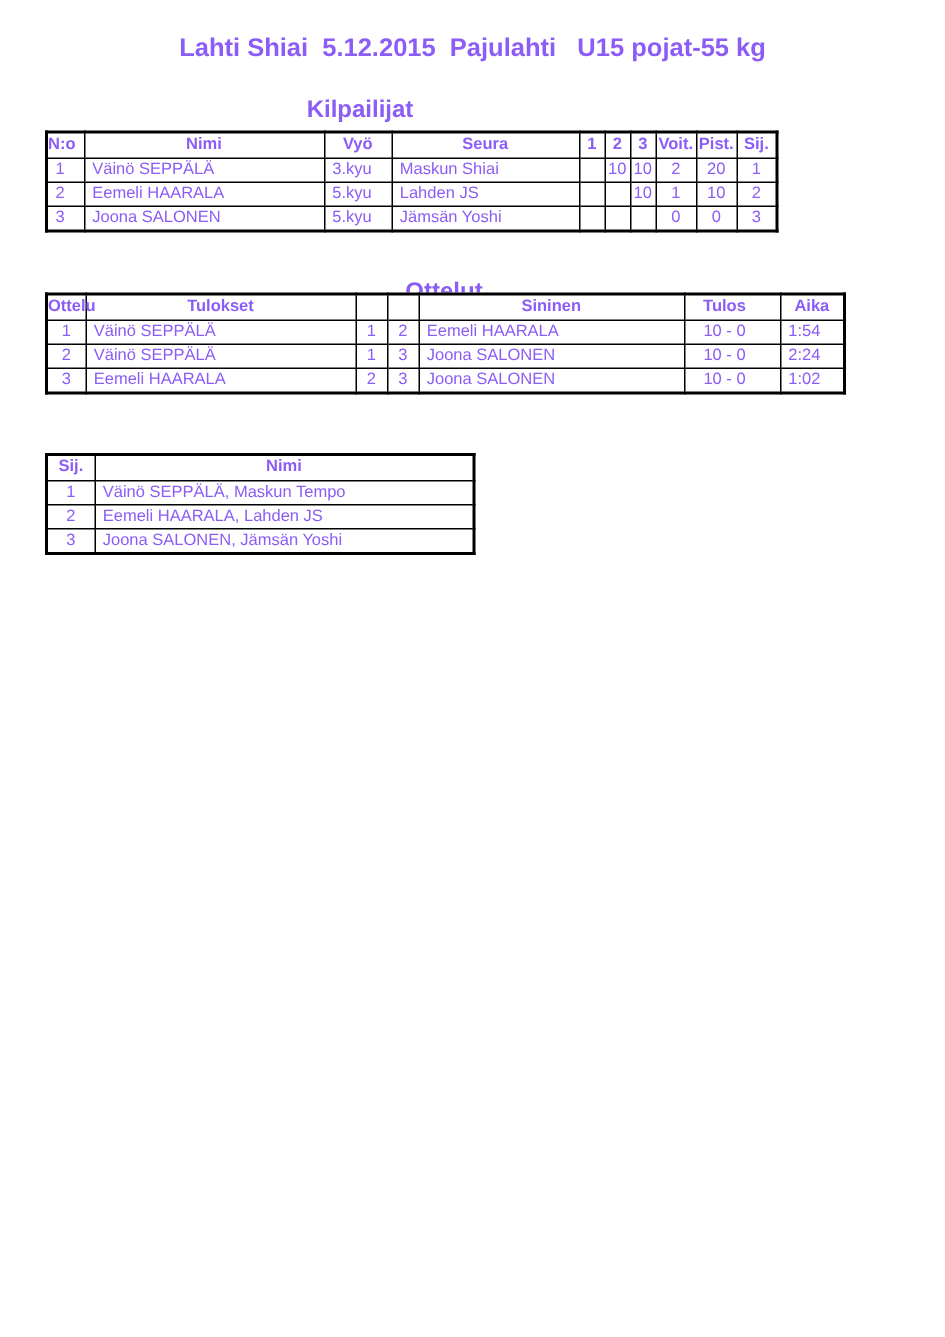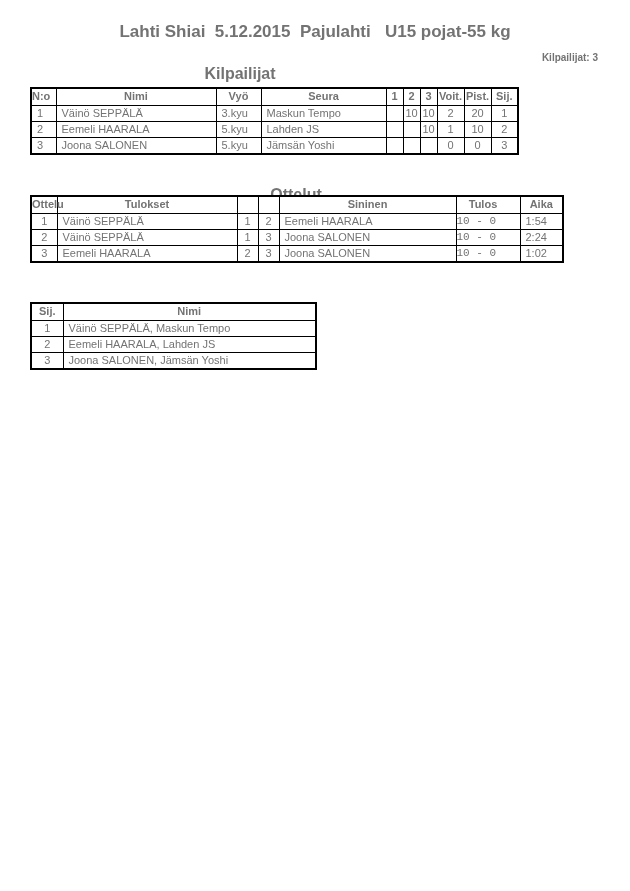--- a/index.html
+++ b/index.html
@@ -1,21 +1,21 @@
 <!DOCTYPE html>
 <html><head>
 <meta charset="utf-8">
 <style>
   html,body { margin:0; padding:0; background:#ffffff; }
   .page {
     position:relative;
     width:630px;
     height:891px;
     background:#ffffff;
-    color:#737373;
+    color:#8b5cf6;
     font-family:"Liberation Sans", sans-serif;
     overflow:hidden;
   }
   .page-title {
     position:absolute;
     top:22px; left:0; width:630px;
     text-align:center;
     font-size:17px;
     font-weight:bold;
     white-space:pre;
@@ -54,32 +54,31 @@
     height:15px;
     line-height:15px;
     padding:0;
     overflow:hidden;
     white-space:nowrap;
   }
   th { font-weight:bold; text-align:center; }
   thead tr { height:17px;padding-left:40px; }
   td.left  { text-align:left; padding-left:5px; }
   td.center{ text-align:center; }
-  td.right { text-align:left; padding-right:10px;font-family:Liberation Mono, monospace; }
+  td.right { text-align:center; padding-right:10px; }
   th.left  { text-align:left; }
   th.right { padding-right:10px;margin-left:36px; }
   th.overflow { overflow:visible; white-space:nowrap; text-align:left; }
 </style>
 </head>
 <body>
 
 <div class="page">
 
   <div class="page-title">Lahti Shiai  5.12.2015  Pajulahti   U15 pojat-55 kg</div>
-  <div class="count-label">Kilpailijat: 3</div>
 
   <div class="section-heading" id="heading-kilpailijat">Kilpailijat</div>
 
   <table id="table-kilpailijat">
     <colgroup>
       <col style="width:25px">
         <col style="width:160px">
         <col style="width:45px">
         <col style="width:125px">
       <col style="width:17px">
@@ -101,21 +100,21 @@
         <th>Voit.</th>
         <th>Pist.</th>
         <th>Sij.</th>
       </tr>
     </thead>
     <tbody>
       <tr>
         <td class="left">1</td>
         <td class="left">Väinö SEPPÄLÄ</td>
         <td class="left">3.kyu</td>
-        <td class="left">Maskun Tempo</td>
+        <td class="left">Maskun Shiai</td>
         <td class="center"></td>
         <td class="center">10</td>
         <td class="center">10</td>
         <td class="center">2</td>
         <td class="center">20</td>
         <td class="center">1</td>
       </tr>
       <tr>
         <td class="left">2</td>
         <td class="left">Eemeli HAARALA</td>

